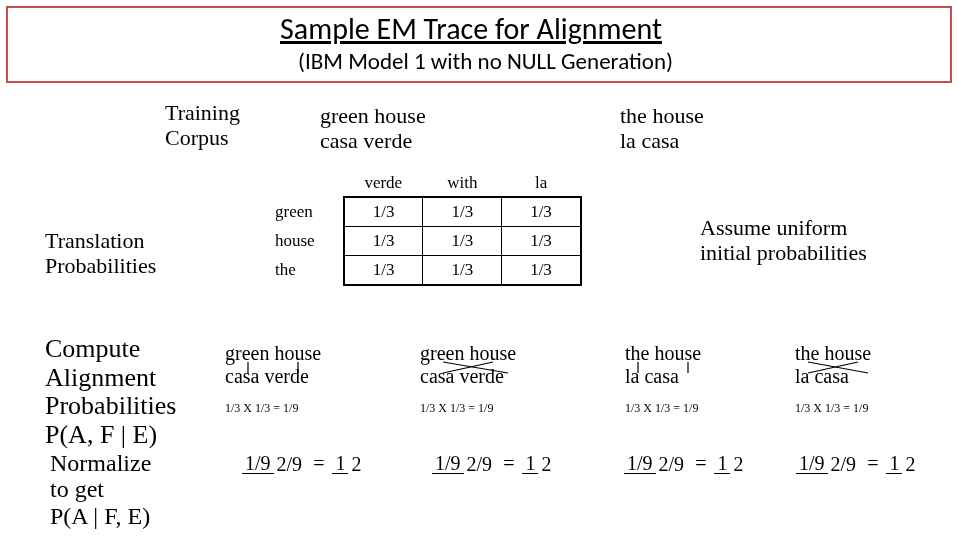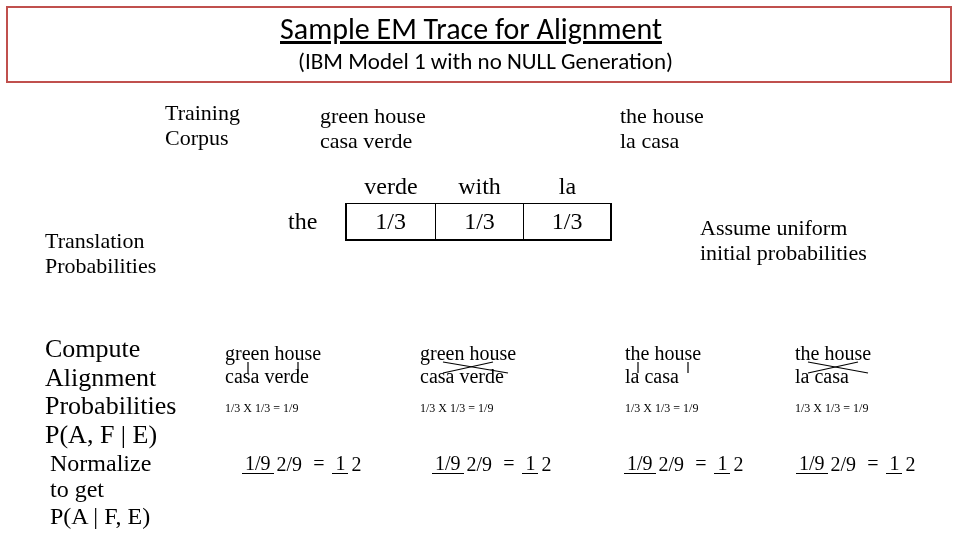--- a/index.html
+++ b/index.html
@@ -35,22 +35,22 @@
     font-size: 22px;
   }
   .corpus-label { left: 165px; top: 100px; line-height: 1.15; }
   .corpus-box1  { left: 320px; top: 103px; line-height: 1.15; }
   .corpus-box2  { left: 620px; top: 103px; line-height: 1.15; }
   .trans-label  { left: 45px;  top: 228px; line-height: 1.15; }
   .assume-label { left: 700px; top: 215px; line-height: 1.15; }
 
   .table-wrap {
     position: absolute;
-    left: 260px; top: 170px;
-    font-size: 24px;
+    left: 247px; top: 170px;
+    font-size: 17px;
   }
   .tbl { border-collapse: collapse; }
   .tbl th { font-weight: 400; padding: 3px 18px; text-align: center; }
   .tbl td { padding: 4px 28px; text-align: left; }
   .row-label { text-align: right; padding: 3px 12px; }
   .bordered td { border: 1px solid #000; }
   .bordered-top   { border-top: 2px solid #000 !important; }
   .bordered-bot   { border-bottom: 2px solid #000 !important; }
   .bordered-left  { border-left: 2px solid #000 !important; }
   .bordered-right { border-right: 2px solid #000 !important; }
@@ -124,20 +124,32 @@
 <div class="table-wrap">
   <table class="tbl">
     <tbody>
         <tr>
       <th></th>
       <th>verde</th>
       <th>with</th>
       <th>la</th>
     </tr>
     <tr class="bordered">
+      <td class="row-label" style="border:none">green</td>
+      <td class="bordered-top bordered-left">1/3</td>
+      <td class="bordered-top">1/3</td>
+      <td class="bordered-top bordered-right">1/3</td>
+    </tr>
+    <tr class="bordered">
+      <td class="row-label" style="border:none">house</td>
+      <td class="bordered-left">1/3</td>
+      <td>1/3</td>
+      <td class="bordered-right">1/3</td>
+    </tr>
+    <tr class="bordered">
       <td class="row-label" style="border:none">the</td>
       <td class="bordered-bot bordered-left">1/3</td>
       <td class="bordered-bot">1/3</td>
       <td class="bordered-bot bordered-right">1/3</td>
     </tr>
   </tbody>
     </table>
 </div>
 
 <div class="section align-label">Compute<br>Alignment<br>Probabilities<br>P(A, F | E)</div>

